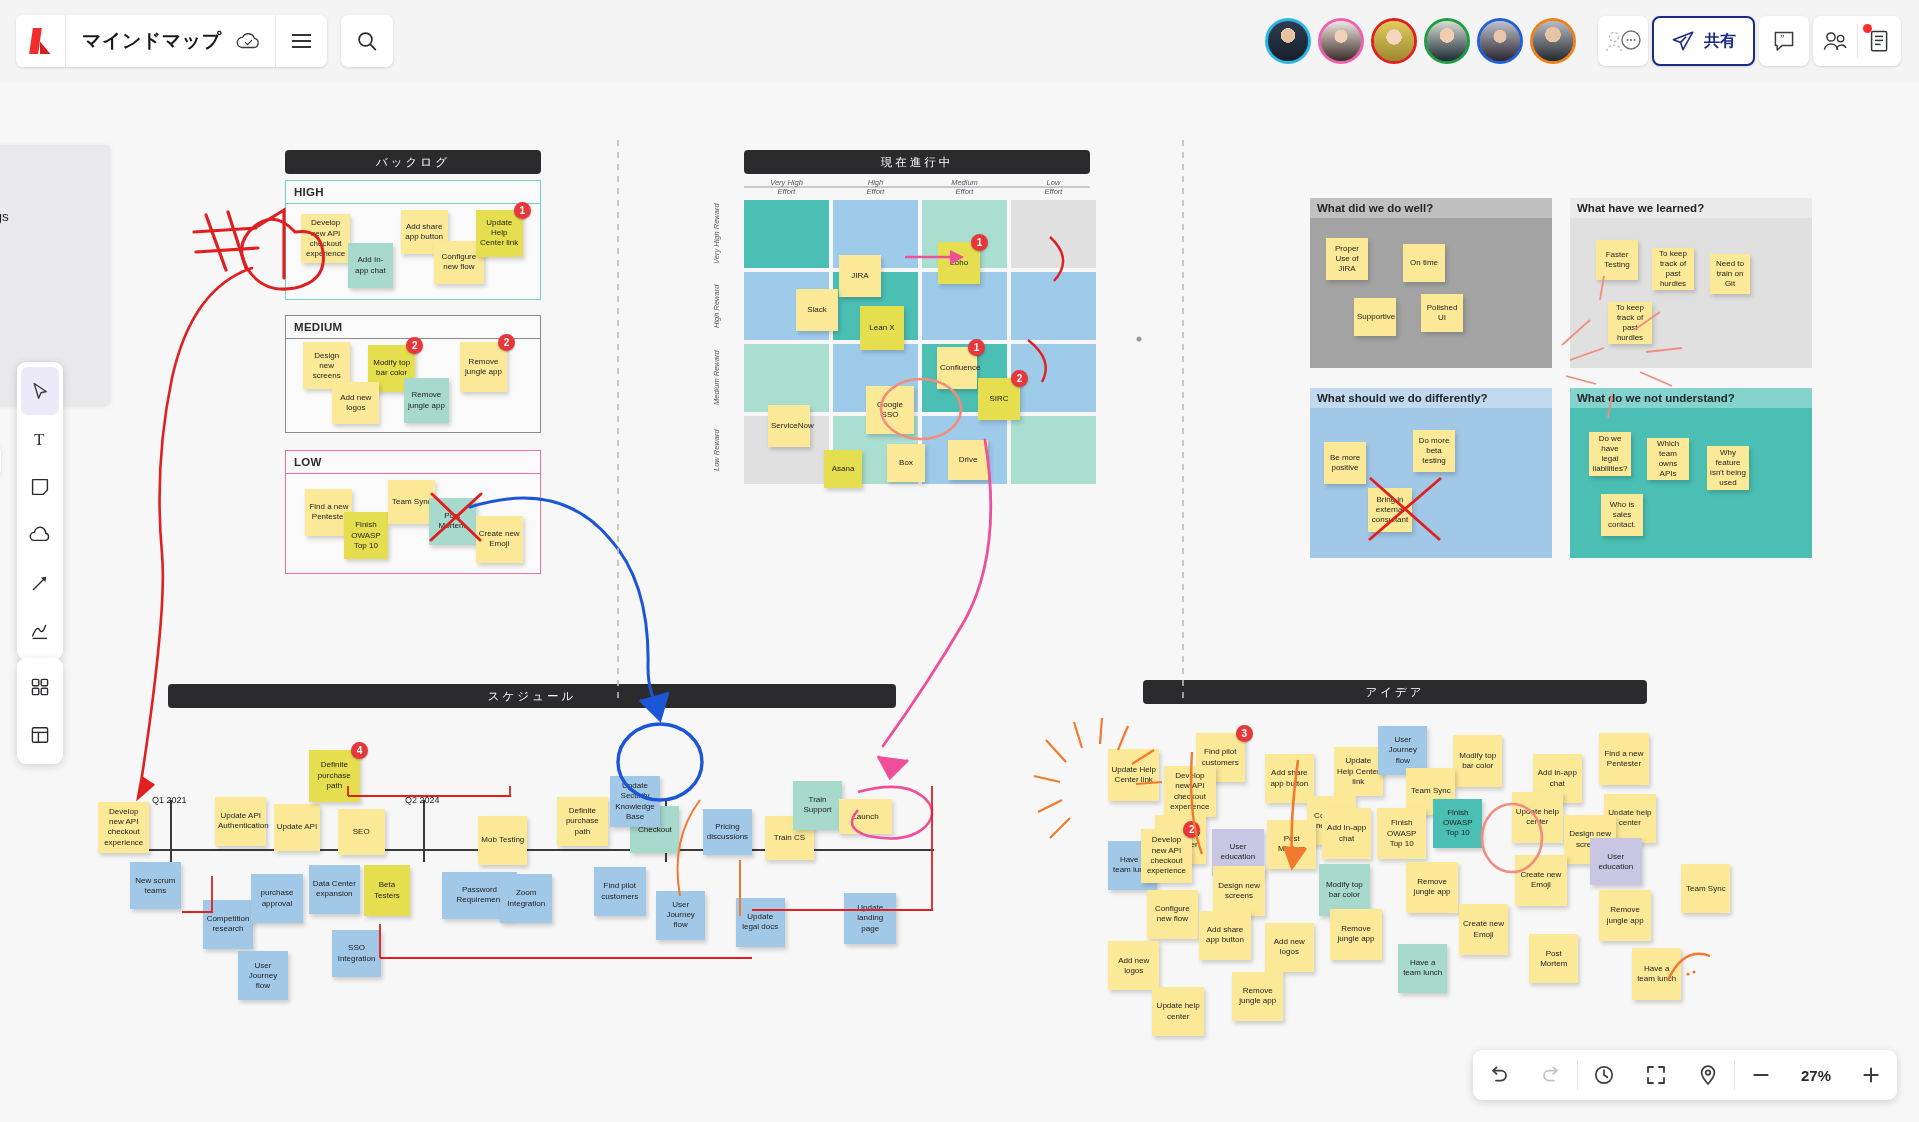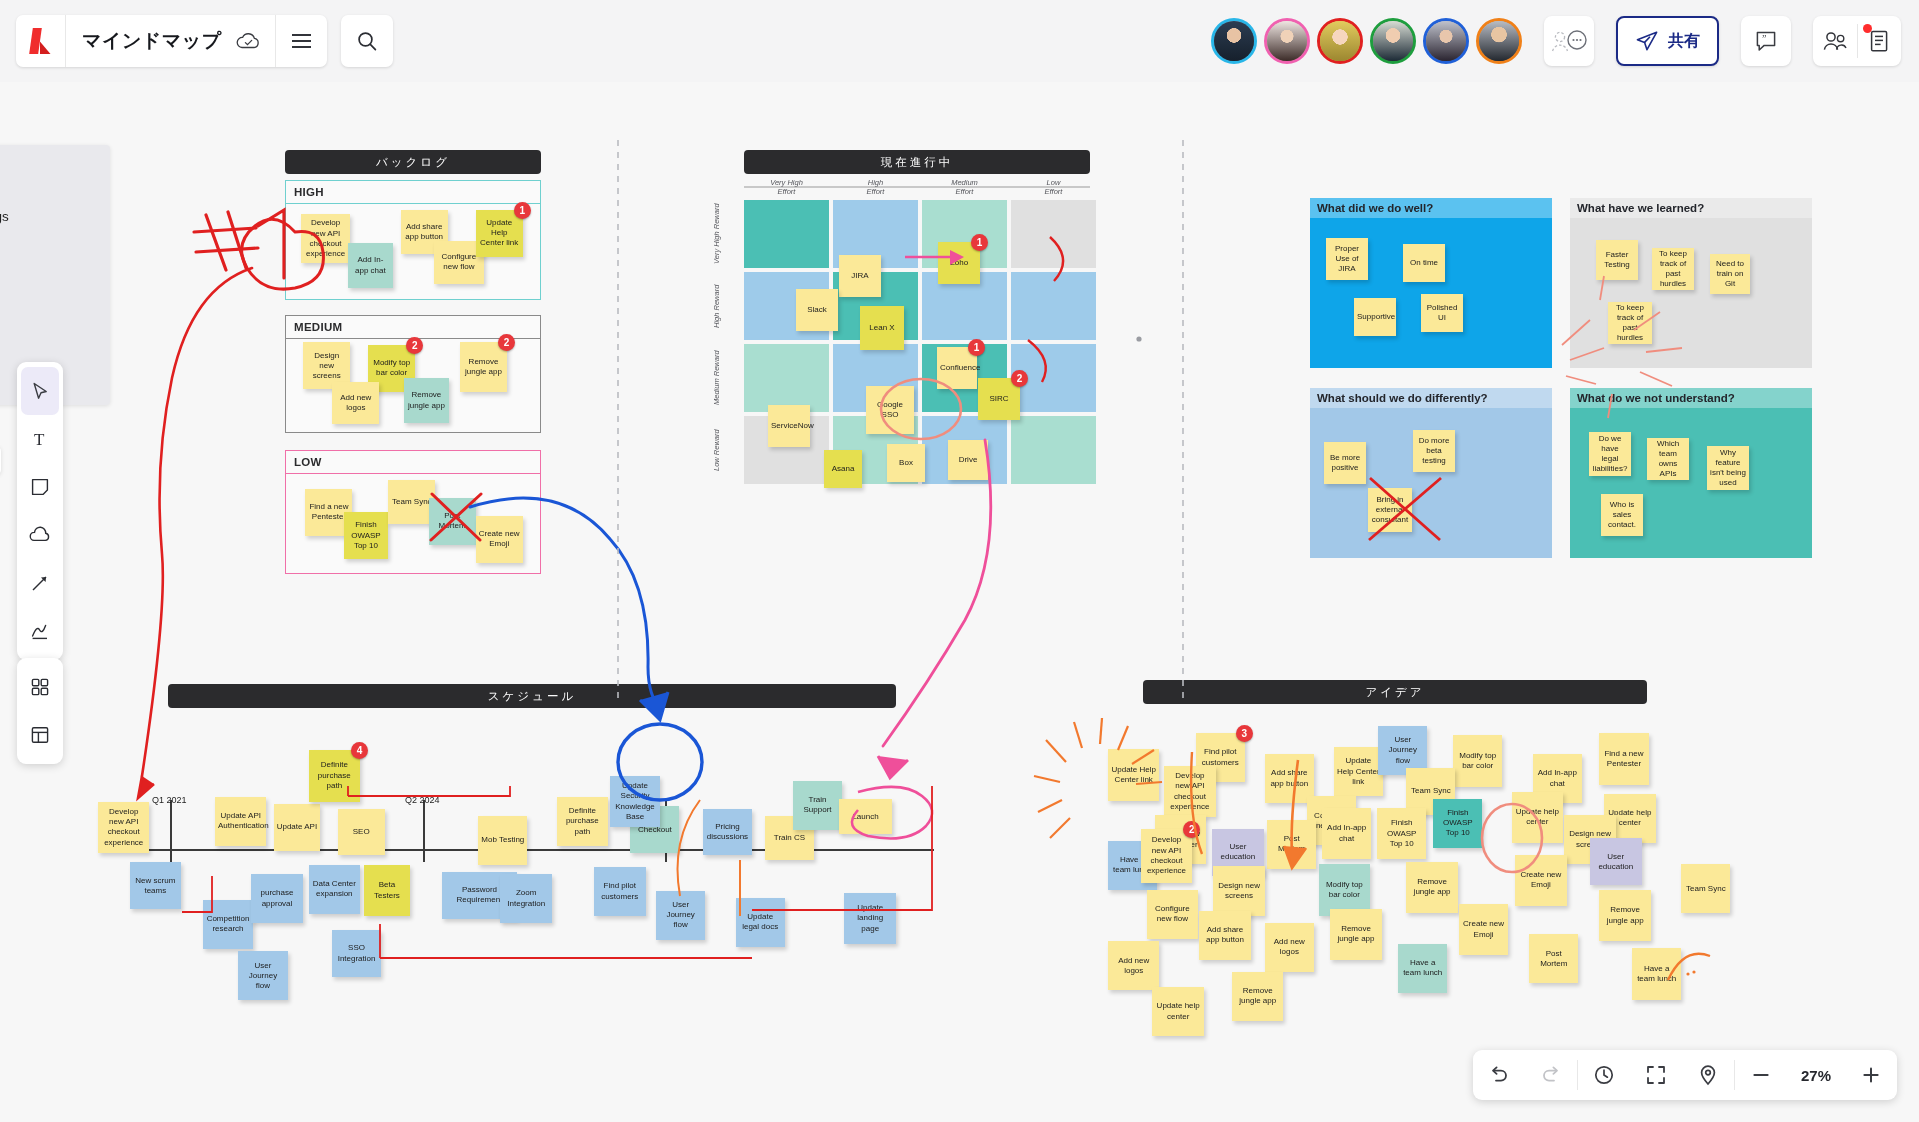--- a/index.html
+++ b/index.html
@@ -38,21 +38,21 @@
   .ham-cell span:before{top:-6px;} .ham-cell span:after{top:6px;}
   .searchbtn {
     margin-left: 14px; width: 52px; height: 52px; background:#fff; border-radius:7px;
     display:flex;align-items:center;justify-content:center; box-shadow:0 1px 3px rgba(0,0,0,.13); cursor:pointer;
   }
   .spacer { flex: 1; }
   .avatars { display:flex; align-items:center; gap:7px; margin-right: 22px;}
   .av { width:46px;height:46px;border-radius:50%; border:3px solid #888; overflow:hidden; position:relative;
         background:#cfcfcf;}
   .av i { position:absolute; inset:0; display:block; }
-  .rightbtns { display:flex; align-items:center; gap:22px; margin-right:18px;}
+  .rightbtns { display:flex; align-items:center; gap:4px; margin-right:18px;}
   .rbtn { height:50px; background:#fff; border-radius:8px; box-shadow:0 1px 3px rgba(0,0,0,.13);
           display:flex;align-items:center;justify-content:center; cursor:pointer; padding:0 13px;}
   .rbtn.share { border:2px solid #1b2a86; color:#1b2a86; font-weight:bold; font-size:16px; gap:9px; padding:0 17px;}
   .rbtn.plain { width:50px; padding:0;}
   .rbtn.group { width:88px; gap:0; padding:0; position:relative; }
   .rbtn.group .divi{width:1px;height:34px;background:#e6e6e6;}
   .rbtn.group .half{flex:1;display:flex;align-items:center;justify-content:center;}
   .reddot{position:absolute;top:8px;left:50px;width:9px;height:9px;border-radius:50%;background:#ff2d2d;}
 
   
@@ -416,21 +416,21 @@
       </div>
       <div class="note" style="left: 887px; top: 444px; width: 38px; height: 38px; background: rgb(251, 233, 152);">
         <span>Box</span>
       </div>
       <div class="note" style="left: 948px; top: 440px; width: 40px; height: 40px; background: rgb(251, 233, 152);">
         <span>Drive</span>
       </div>
     </div>
 
   <div id="retro-root">
-      <div class="quad" style="left: 1310px; top: 198px; width: 242px; height: 170px; background: #0ea5e9;">
+      <div class="quad" style="left: 1310px; top: 198px; width: 242px; height: 170px; background: #a3a3a3;">
         <div class="quad-hd" style="background: rgba(255, 255, 255, 0.32);">What did we do well?</div>
       </div>
       <div class="note" style="left: 1326px; top: 238px; width: 42px; height: 42px; background: rgb(251, 233, 152);">
         <span>Proper Use of JIRA</span>
       </div>
       <div class="note" style="left: 1403px; top: 244px; width: 42px; height: 38px; background: rgb(251, 233, 152);">
         <span>On time</span>
       </div>
       <div class="note" style="left: 1354px; top: 298px; width: 42px; height: 38px; background: rgb(251, 233, 152);">
         <span>Supportive</span>

